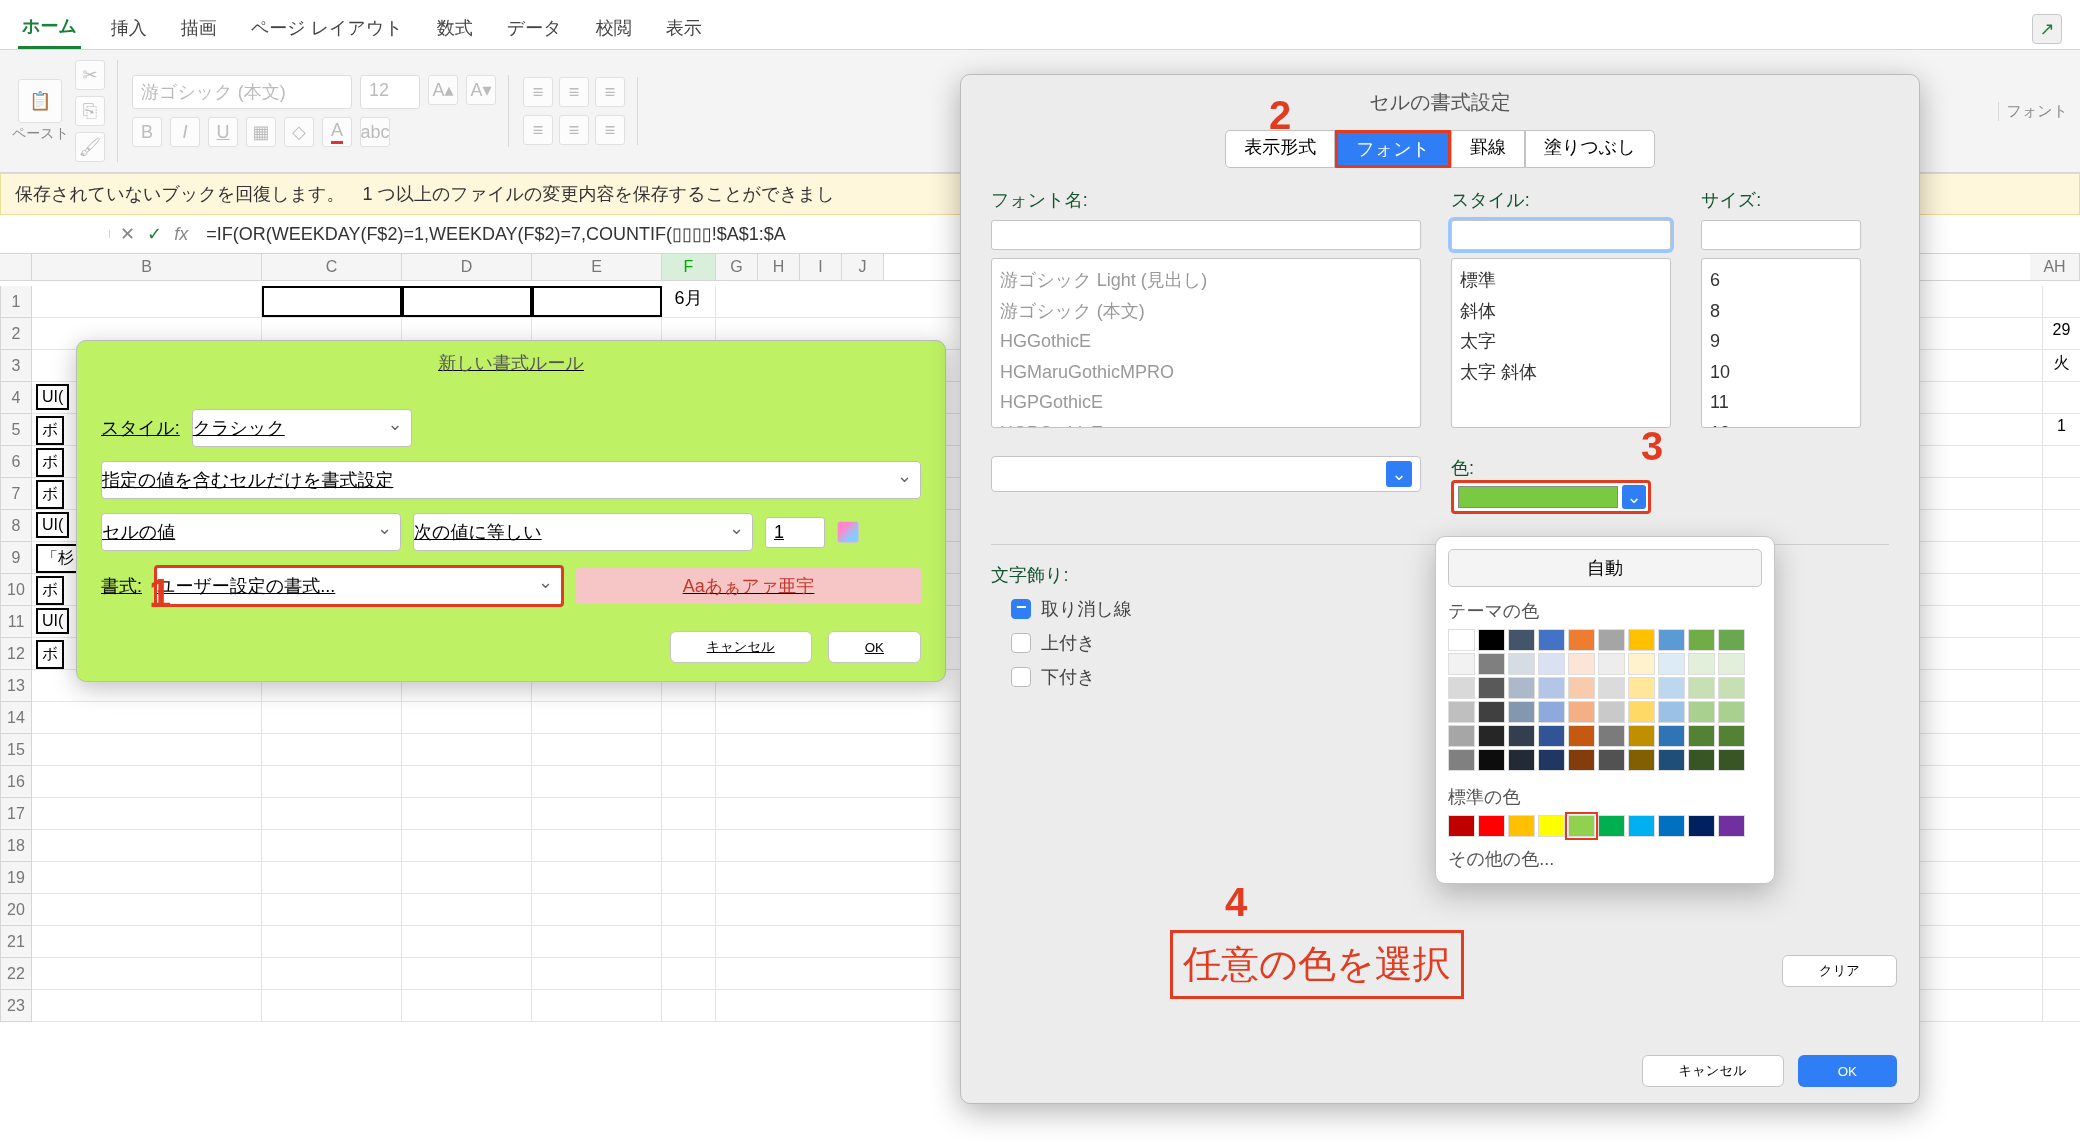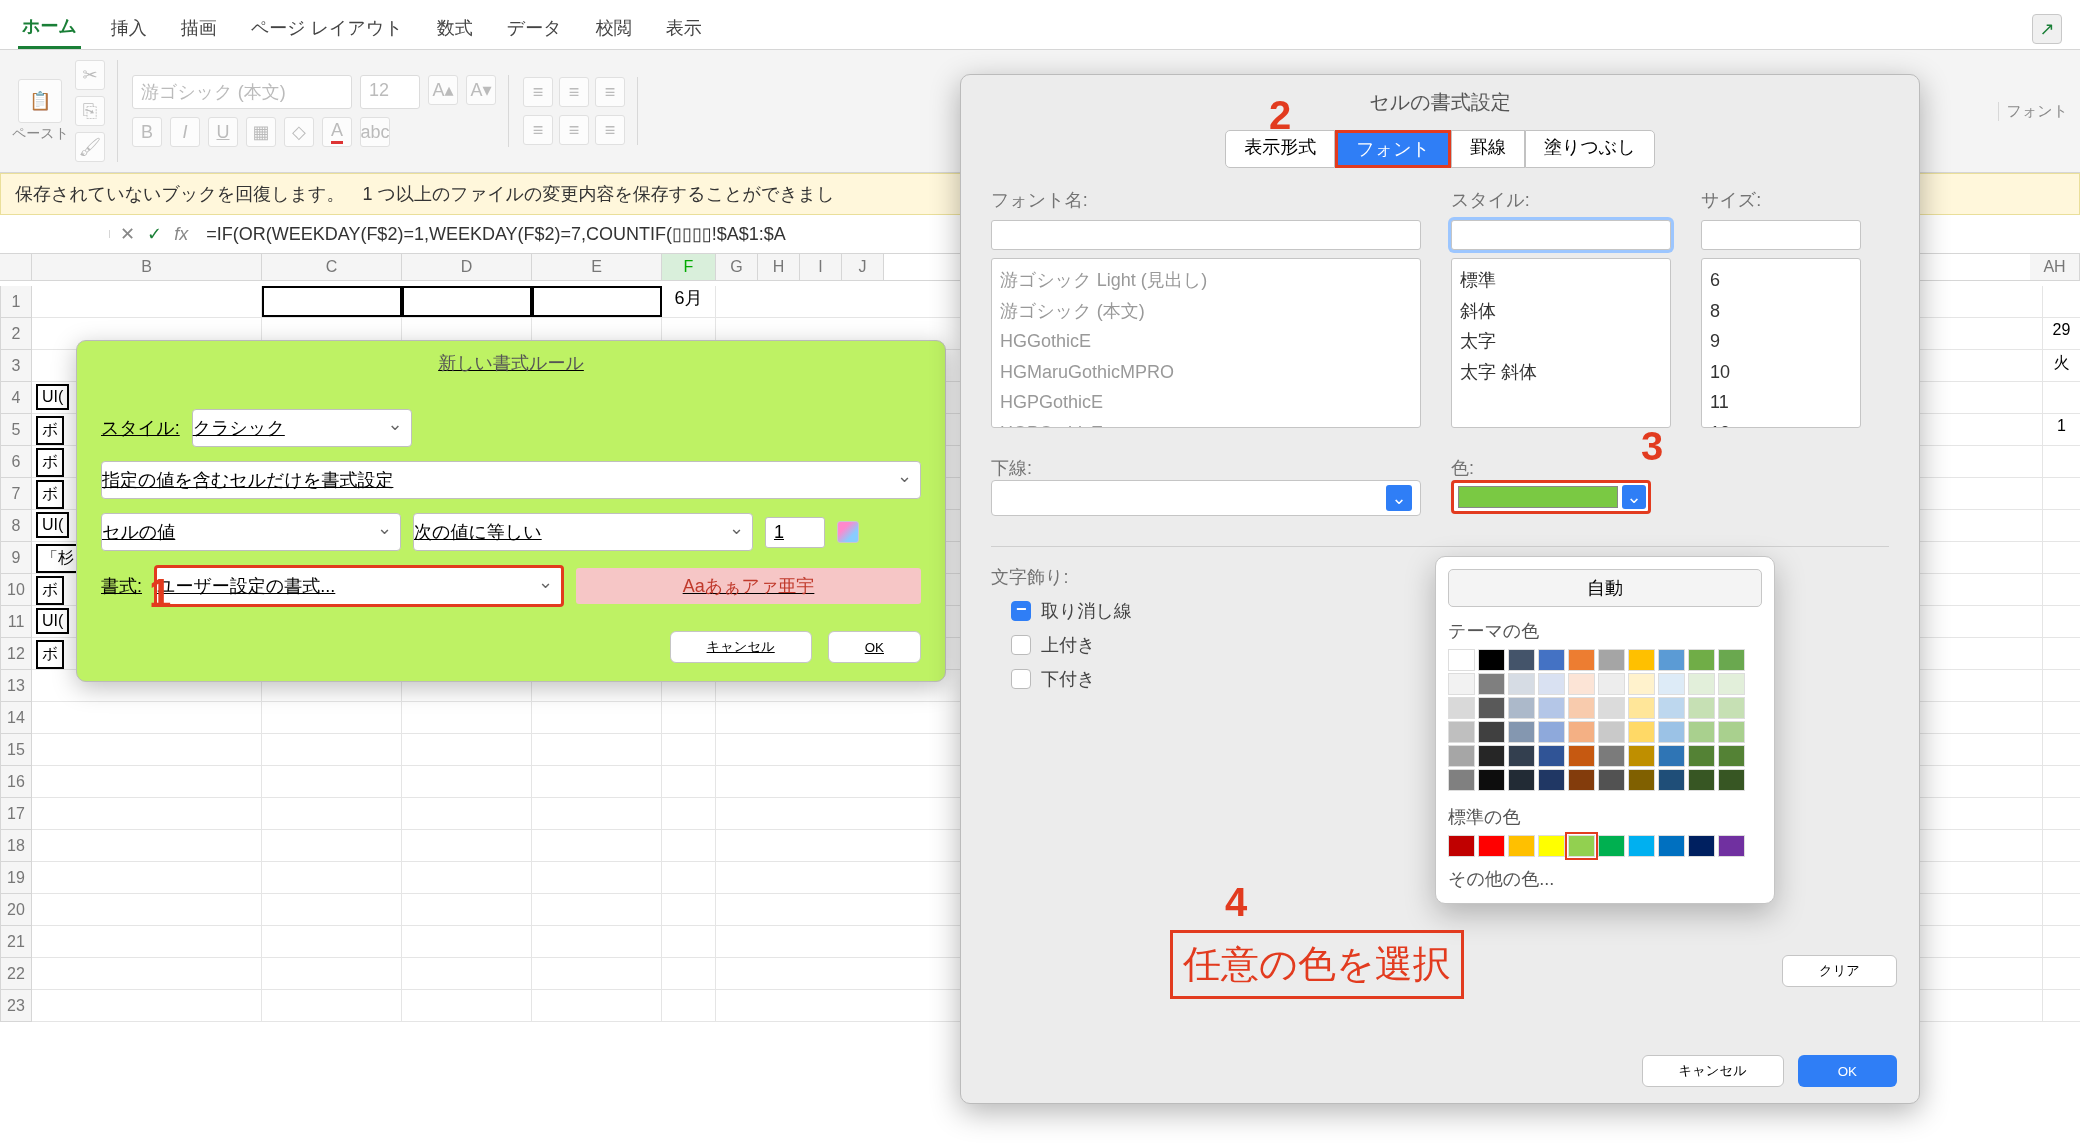--- a/index.html
+++ b/index.html
@@ -66,39 +66,39 @@
 .dlg-fmt { position: absolute; left: 960px; top: 74px; width: 960px; height: 1030px; background: #ececec; border: 1px solid #bbb; border-radius: 10px; box-shadow: 0 8px 30px rgba(0,0,0,0.3); }
 .dlg-fmt .title { text-align: center; padding: 14px; color: #555; font-size: 20px; }
 .seg { display: flex; justify-content: center; gap: 0; }
 .seg .s { background: #fff; border: 1px solid #c2c2c2; padding: 4px 18px; }
 .seg .s:first-child { border-radius: 5px 0 0 5px; }
 .seg .s:last-child { border-radius: 0 5px 5px 0; }
 .seg .active { background: #2f7ef6; color: #fff; border-color: #2f7ef6; }
 .fmt-body { padding: 20px 30px; }
 .fcols { display: flex; gap: 30px; }
 .fcol { display: flex; flex-direction: column; gap: 8px; }
-.flabel { color: #737373; }
+.flabel { color: #14532d; }
 .finput { background: #fff; border: 1px solid #c5c5c5; border-radius: 3px; padding: 4px 8px; min-height: 30px; }
 .flist { background: #fff; border: 1px solid #c5c5c5; border-radius: 3px; padding: 6px 8px; height: 170px; overflow: hidden; color: #999; line-height: 1.7; }
 .flist.k { color: #333; }
 .sel-outline { box-shadow: 0 0 0 3px #9cc6ff; }
 .urow { display: flex; gap: 30px; margin-top: 28px; }
 .uline-combo { flex: 1; background: #fff; border: 1px solid #c5c5c5; border-radius: 4px; padding: 4px 8px; display: flex; align-items: center; }
 .uline-combo .dd { margin-left: auto; background: #2f7ef6; color: #fff; width: 26px; height: 26px; border-radius: 3px; display: flex; align-items: center; justify-content: center; }
 .color-combo { width: 200px; background: #fff; border: 1px solid #c5c5c5; border-radius: 4px; padding: 2px 2px 2px 4px; display: flex; align-items: center; }
 .color-sw { flex: 1; height: 22px; background: #7ac943; border: 1px solid #888; }
 .dd-blue { width: 24px; height: 24px; background: #2f7ef6; color: #fff; border-radius: 3px; display: flex; align-items: center; justify-content: center; margin-left: 4px; }
 hr.sep { border: none; border-top: 1px solid #cfcfcf; margin: 30px 0 18px; }
 .decor .chk { display: flex; align-items: center; gap: 10px; margin: 10px 0 10px 20px; color: #444; }
 .decor .box { width: 20px; height: 20px; border-radius: 4px; background: #fff; border: 1px solid #bbb; }
 .decor .box.on { background: #2f7ef6; border-color: #2f7ef6; position: relative; }
 .decor .box.on::after { content: "−"; color: #fff; position: absolute; left: 4px; top: -3px; font-weight: 700; }
 
 
-.pop { position: absolute; left: 1435px; top: 556px; width: 340px; background: #fff; border: 1px solid #c5c5c5; border-radius: 10px; box-shadow: 0 10px 30px rgba(0,0,0,0.25); padding: 12px; }
+.pop { position: absolute; left: 1435px; top: 536px; width: 340px; background: #fff; border: 1px solid #c5c5c5; border-radius: 10px; box-shadow: 0 10px 30px rgba(0,0,0,0.25); padding: 12px; }
 .pop .wide { background: #f4f4f4; border: 1px solid #c7c7c7; border-radius: 5px; text-align: center; padding: 6px; margin-bottom: 12px; }
 .pop .lbl { color: #555; margin: 8px 0 6px; }
 .swrow { display: flex; gap: 3px; margin-bottom: 2px; }
 .sw { width: 27px; height: 22px; border: 1px solid #ddd; }
 .sw.sel { outline: 2px solid #e23b1f; outline-offset: 1px; }
 .more { margin-top: 10px; color: #555; }
 
 
 .fmt-btns { position: absolute; right: 22px; bottom: 16px; display: flex; gap: 14px; }
 .okblue { background: #2f7ef6; color: #fff; border: none; border-radius: 6px; padding: 6px 40px; }
@@ -484,21 +484,20 @@
             <div>9</div>
             <div>10</div>
             <div>11</div>
             <div>12</div>
           </div>
       </div>
     </div>
 
     <div class="urow">
       <div style="width:430px">
-        <div class="flabel">下線:</div>
         <div class="uline-combo">
             <span></span>
             <span class="dd">⌄</span>
           </div>
       </div>
       <div style="width:220px;position:relative">
         <div class="flabel">色:</div>
         <div class="color-combo hl-red">
           <div class="color-sw" title="#7ac943"></div>
           <div class="dd-blue">⌄</div>

